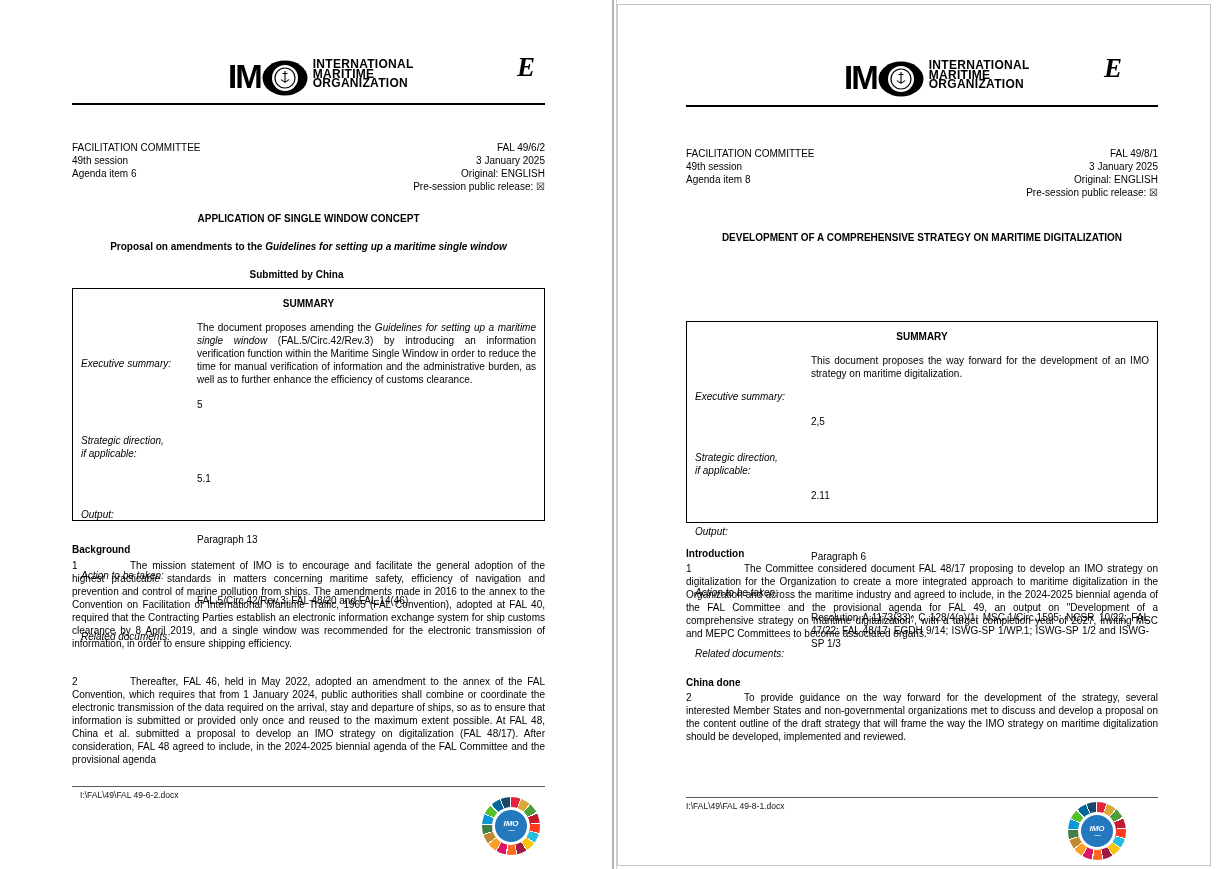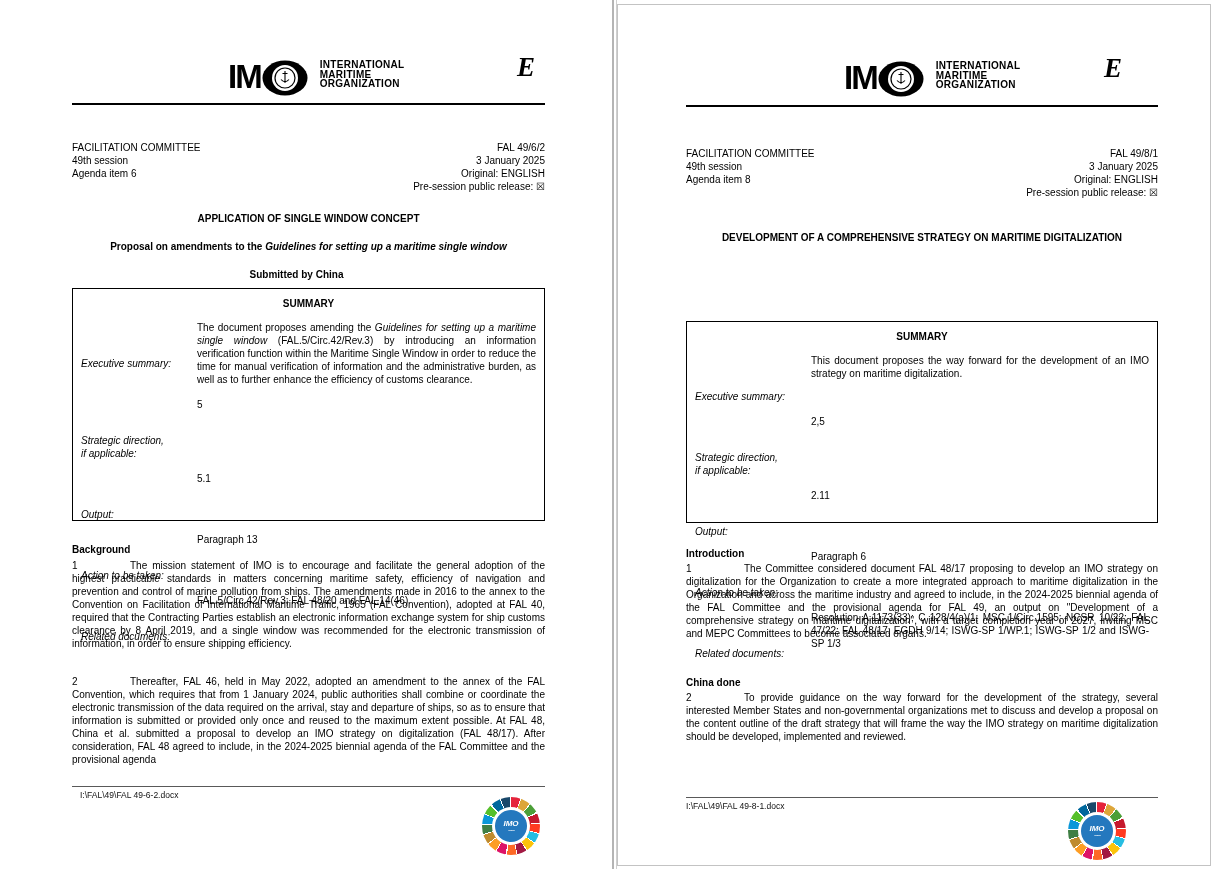--- a/index.html
+++ b/index.html
@@ -12,21 +12,21 @@
   .page-left  { left:0; top:0; width:610px; height:869px; }
   .divider { position:absolute; left:612px; top:0; width:5px; height:869px;
              border-left:2px solid #b4b4b4; border-right:1px solid #cfcfcf; background:#fff; }
   .page-right { left:617px; top:4px; width:594px; height:862px; border:1px solid #c3c3c3; }
 
   
   .logo-row { position:absolute; height:46px; }
   .imo-logo { position:absolute; top:2px; display:flex; align-items:flex-start; }
   .im-word { font-weight:bold; font-size:33px; letter-spacing:-2px; line-height:34px; }
   .o-emblem { display:block; margin-left:1px; }
-  .org-text { margin-left:12px; font-size:10px; font-weight:bold; line-height:9.5px; letter-spacing:.3px; }
+  .org-text { margin-left:5px; font-size:12px; font-weight:bold; line-height:9.5px; letter-spacing:.3px; }
   .big-e { position:absolute; top:-6px; font-family:"Liberation Serif", serif;
            font-style:italic; font-weight:bold; font-size:27px; }
   .rule { position:absolute; height:2px; background:#000; }
 
   
   .doc-header { position:absolute; display:flex; justify-content:space-between;
                 font-size:10px; line-height:13px; }
   .dh-right { text-align:right; }
 
   

